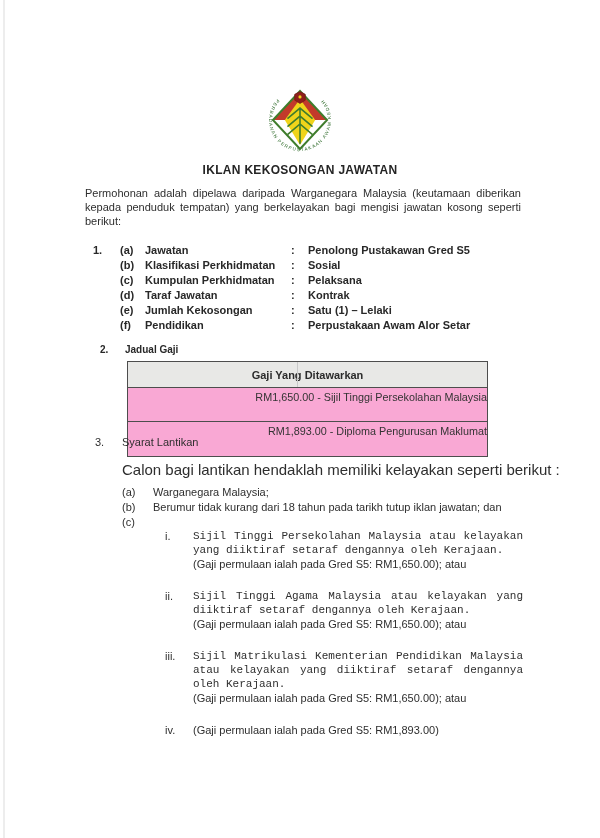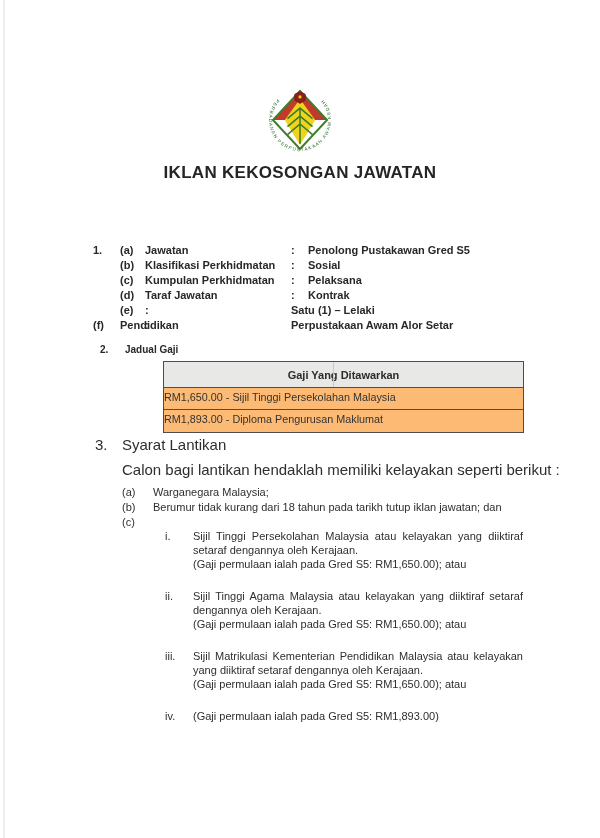--- a/index.html
+++ b/index.html
@@ -12,21 +12,21 @@
   }
   .page { position:absolute; inset:0; background:#fff; }
   .scan-edge { position:absolute; left:3px; top:0; width:2px; height:838px; background:#ededed; }
 
   
   .logo { position:absolute; left:265px; top:87px; width:70px; height:66px; }
 
   
   .doc-title {
     position:absolute; top:163px; left:0; width:600px;
-    text-align:center; font-size:17px; font-weight:bold; letter-spacing:.3px; color:#252525;
+    text-align:center; font-size:12px; font-weight:bold; letter-spacing:.3px; color:#252525;
   }
 
   
   .intro {
     position:absolute; left:85px; top:186px; width:436px;
     font-size:11px; line-height:14px; text-align:justify; color:#2e2e2e;
   }
 
   
   .sec1 {
@@ -38,50 +38,50 @@
   .sec1 span { display:block; }
 
   
   .sec2-head {
     position:absolute; left:100px; top:344px;
     font-size:10px; font-weight:bold; color:#282828;
   }
   .sec2-head .sec-no { display:inline-block; width:25px; }
   .salary-table {
     position:absolute; left:127px; top:361px; width:361px;
-    border:1px solid #4d4d4d; background:#fdba74; font-size:10.8px; color:#333;margin-left:36px;
+    border:1px solid #4d4d4d; background:#f9a8d4; font-size:10.8px; color:#333;
   }
   .salary-table .thead {
     position:relative; height:26px; line-height:26px; text-align:center;
     font-weight:bold; font-size:11px; color:#2b2b2b;
     background:#e8e8e6; border-bottom:1px solid #4d4d4d;
   }
   .salary-table .thead .col-artifact {
     position:absolute; left:47%; top:0; width:1px; height:100%; background:#c9c9c9;
   }
   .salary-table .trow {
-    height:22px; line-height:18px; text-align:left; border-bottom:1px solid #4d4d4d;
+    height:34px; line-height:18px; text-align:right; border-bottom:1px solid #4d4d4d;
   }
   .salary-table .trow:last-child { border-bottom:none; }
 
   
-  .sec3-head { position:absolute; left:95px; top:436px; font-size:15px; color:#2e2e2e; }
+  .sec3-head { position:absolute; left:95px; top:436px; font-size:11px; color:#2e2e2e; }
   .sec3-head .sec-no { display:inline-block; width:27px; }
   .calon-line { position:absolute; left:122px; top:461px; font-size:15px; color:#2e2e2e; }
 
   .abc-list {
     position:absolute; left:122px; top:485px; width:400px;
     display:grid; grid-template-columns:31px auto;
     font-size:11px; line-height:15.2px; color:#2e2e2e; white-space:nowrap;
   }
 
   .roman-list { position:absolute; left:165px; top:529px; width:358px; font-size:11px; color:#2e2e2e; }
   .roman-item { display:grid; grid-template-columns:28px auto; margin-bottom:18px; }
   .roman-item .numeral { line-height:14px; }
-  .roman-item .req-text { text-align:justify; line-height:14px; }
+  .roman-item .req-text { text-align:justify; line-height:14px;font-family:Liberation Mono, monospace; }
   .roman-item .req-note { line-height:14px; }
 </style>
 </head>
 <body>
 
 <div class="page">
   <div class="scan-edge"></div>
 
   <svg class="logo" viewBox="0 0 100 100">
     <defs>
@@ -98,20 +98,21 @@
     <path d="M50,7 L58,11 L58,20 L50,25 L42,20 L42,11 Z" stroke="#6e1512" stroke-width="1" fill="#8e1f1b"></path>
     <circle cx="50" cy="15" r="2.4" fill="#f0d41a"></circle>
 
     <text font-size="7" letter-spacing="0.3" font-family="Liberation Sans, sans-serif" fill="#2f6b2a">
       <textPath href="#ringPath" startOffset="2" textLength="216">PERBADANAN  PERPUSTAKAAN  AWAM KEDAH</textPath>
     </text>
   </svg>
 
   <div class="doc-title">IKLAN KEKOSONGAN JAWATAN</div>
 
+  <p class="intro">Permohonan adalah dipelawa daripada Warganegara Malaysia (keutamaan diberikan kepada penduduk tempatan) yang berkelayakan bagi mengisi jawatan kosong seperti berikut:</p>
 
   <div class="sec1">
     <span>1.</span>
     <span>(a)</span>
     <span>Jawatan</span>
     <span>:</span>
     <span>Penolong Pustakawan Gred S5</span>
 
     <span></span>
     <span>(b)</span>
@@ -126,20 +127,21 @@
     <span>Pelaksana</span>
 
     <span></span>
     <span>(d)</span>
     <span>Taraf Jawatan</span>
     <span>:</span>
     <span>Kontrak</span>
 
     <span></span>
     <span>(e)</span>
+    <span>Jumlah Kekosongan</span>
     <span>:</span>
     <span>Satu (1) – Lelaki</span>
 
     <span></span>
     <span>(f)</span>
     <span>Pendidikan</span>
     <span>:</span>
     <span>Perpustakaan Awam Alor Setar</span>
   </div>
 

